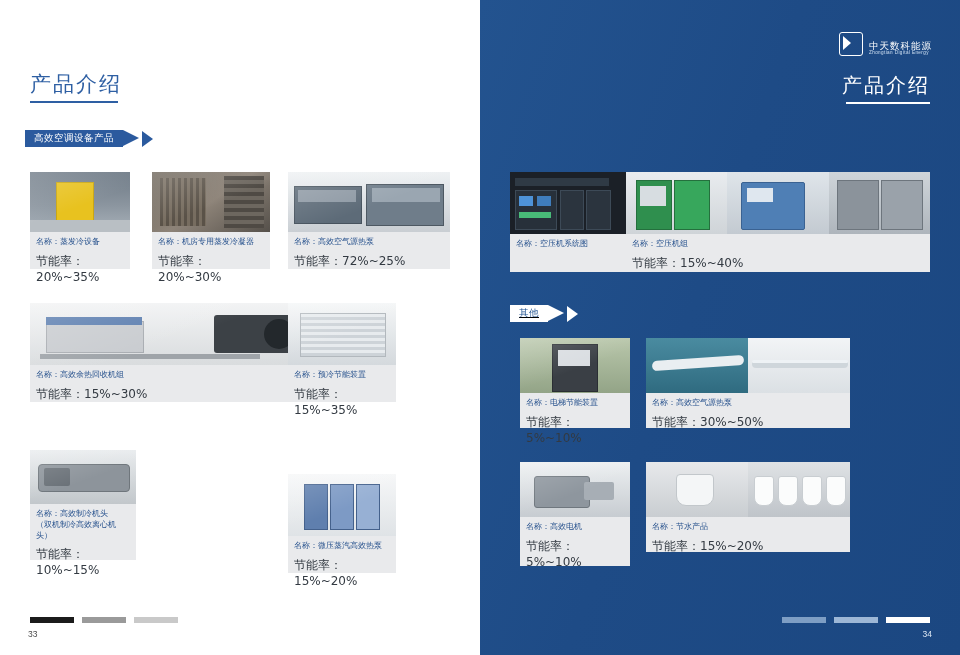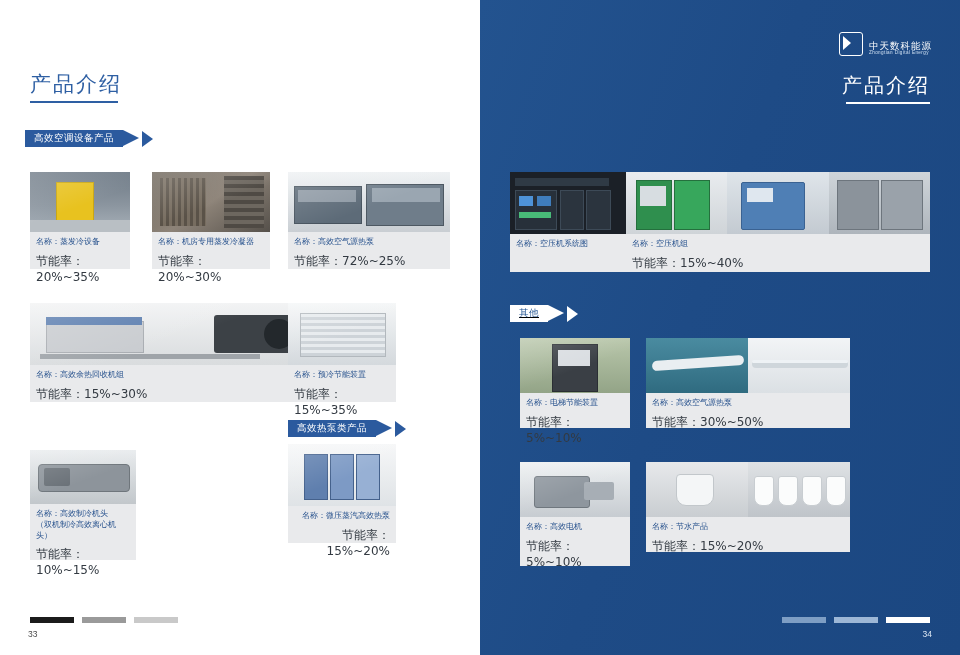--- a/index.html
+++ b/index.html
@@ -194,43 +194,36 @@
         <div class="ph" style="background:linear-gradient(180deg,#f4f6f7 0%,#d4d9dd 100%);"></div>
         <div style="position:absolute;left:12px;top:10px;width:84px;height:42px;background:repeating-linear-gradient(0deg,#cdd3d8 0 3px,#e7ebee 3px 6px);border:1px solid #b2b8bd;"></div>
         <div class="sheen"></div>
       </div>
       <div class="meta">
         <div class="name">名称：预冷节能装置</div>
         <div class="rate">节能率：15%~35%</div>
       </div>
     </div>
 
-    <div style="position:absolute;left:288px;top:420px;width:170px;">
-      <div class="ribbon">
-        <div class="lbl">高效热泵类产品</div>
-        <div class="arrow"></div>
-        <div class="chev"></div>
-      </div>
-    </div>
 
     <div class="card" style="position:absolute;left:30px;top:450px;width:106px;height:110px;">
       <div class="photo" style="height:54px;background:#cfd3d7;">
         <div class="ph" style="background:linear-gradient(180deg,#e9ecee 0%,#c2c7cb 100%);"></div>
         <div style="position:absolute;left:8px;top:14px;width:90px;height:26px;background:#8d949b;border-radius:4px;border:1px solid #6f767c;"></div>
         <div style="position:absolute;left:14px;top:18px;width:26px;height:18px;background:#6a7178;border-radius:2px;"></div>
         <div class="sheen"></div>
       </div>
       <div class="meta">
         <div class="name">名称：高效制冷机头
 （双机制冷高效离心机头）</div>
         <div class="rate">节能率：10%~15%</div>
       </div>
     </div>
 
-    <div class="card" style="position:absolute;left:288px;top:444px;width:108px;height:99px;text-align:right;">
+    <div class="card" style="position:absolute;left:288px;top:474px;width:108px;height:99px;">
       <div class="photo" style="height:62px;background:#e4e7ea;">
         <div class="ph" style="background:linear-gradient(180deg,#f6f7f8 0%,#dfe3e6 100%);"></div>
         <div style="position:absolute;left:16px;top:10px;width:22px;height:44px;background:#5f7fae;border:1px solid #44618c;"></div>
         <div style="position:absolute;left:42px;top:10px;width:22px;height:44px;background:#7d9ac5;border:1px solid #44618c;"></div>
         <div style="position:absolute;left:68px;top:10px;width:22px;height:44px;background:#97b0d4;border:1px solid #44618c;"></div>
         <div class="sheen"></div>
       </div>
       <div class="meta">
         <div class="name">名称：微压蒸汽高效热泵</div>
         <div class="rate">节能率：15%~20%</div>

